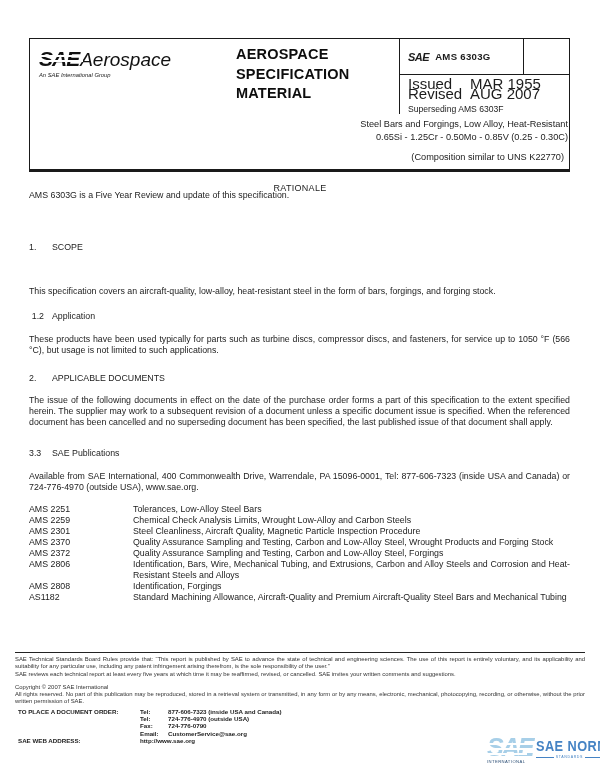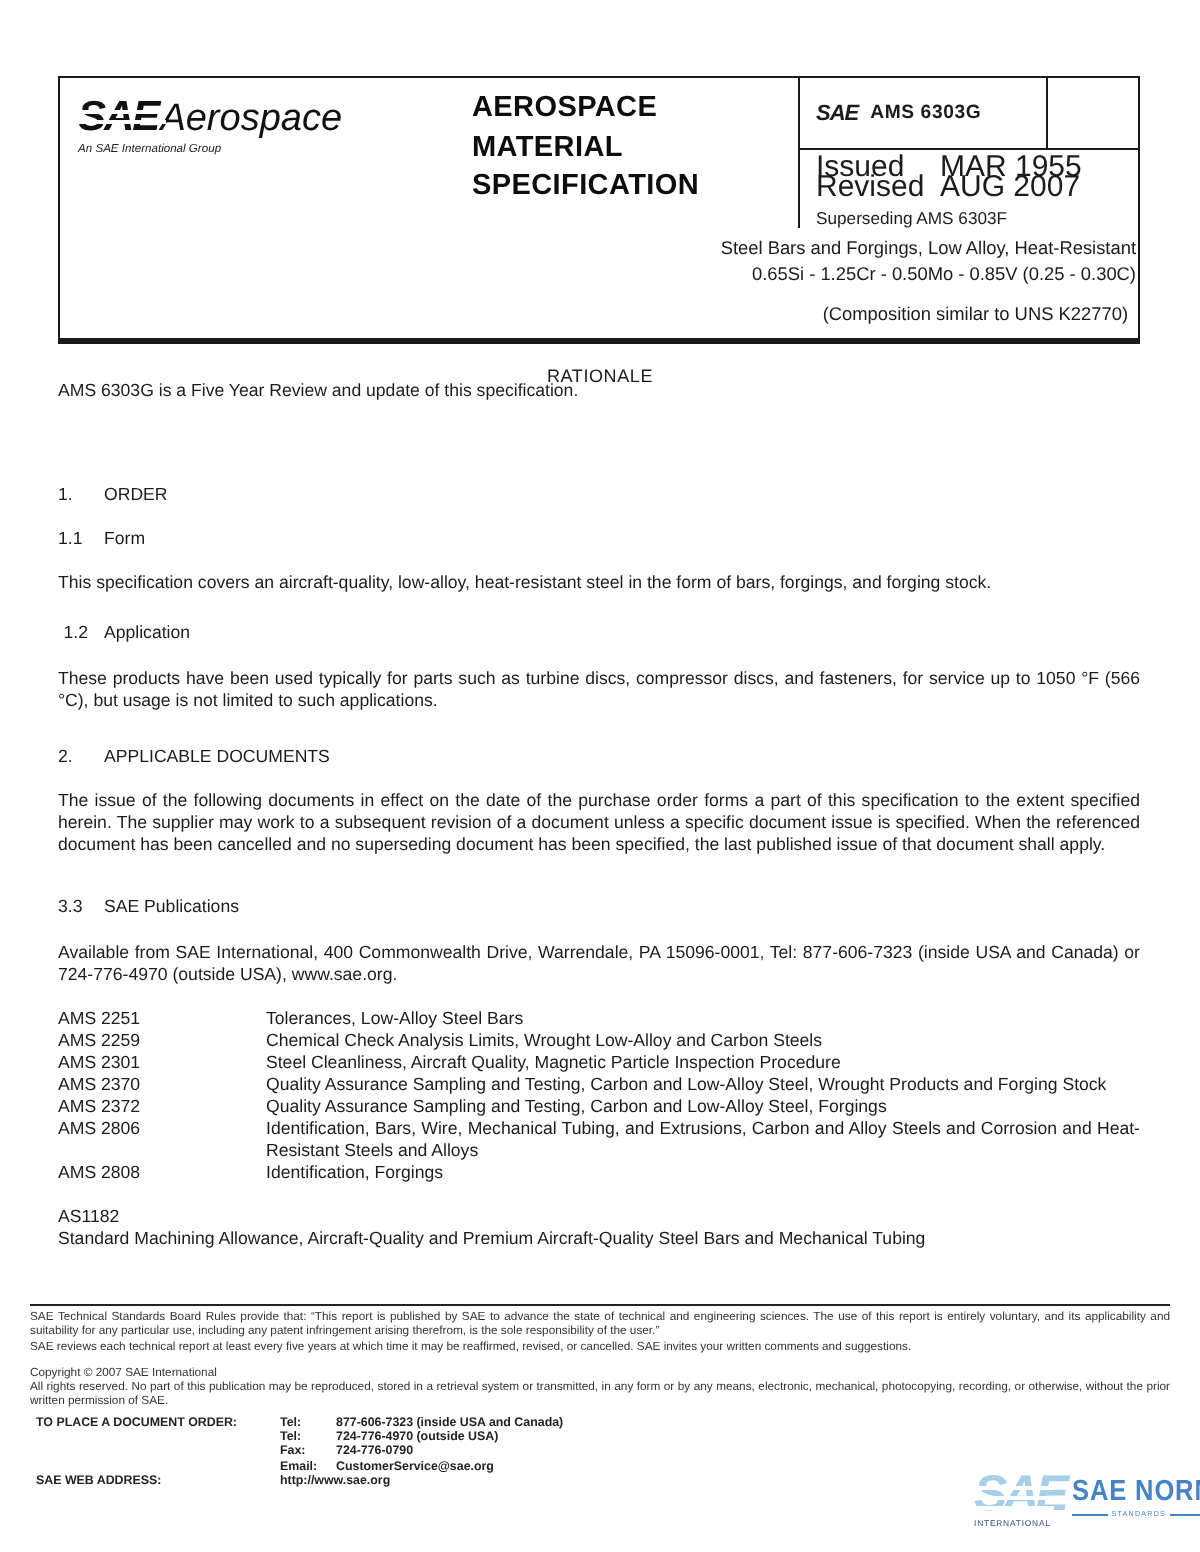--- a/index.html
+++ b/index.html
@@ -44,21 +44,21 @@
   .p-form{top:286px;}
   .h-app{top:311px;text-align:right;}
   .p-app{top:334px;}
   .h-appdocs{top:373px;}
   .p-appdocs{top:395px;}
   .h-pubs{top:448px;}
   .p-pubs{top:471px;}
 
   .refs{position:absolute;left:29px;top:504px;width:541px;font-size:8.8px;}
   .ref-row{display:flex;line-height:11px;}
-  .ref-row.gap{margin-top:11px;flex-direction:column;}
+  .ref-row.gap{}
   .ref-code{width:104px;flex-shrink:0;}
   .ref-desc{flex:1;text-align:justify;}
 
   
   .foot-line{position:absolute;left:15px;top:652px;width:570px;border-top:1.2px solid #222;}
   .legal{position:absolute;left:15px;width:570px;font-size:5.9px;line-height:6.7px;color:#333;text-align:justify;}
   .l1{top:656px;}
   .l2{top:671px;}
   .l3{top:684px;}
   .l4{top:691px;}
@@ -91,22 +91,22 @@
   <div class="hdr-box">
     <div class="hdr-left">
       <div class="sae-logo">
         <div class="logo-line">
           <span class="logo-sae">SAE</span><span class="logo-stripe s1"></span><span class="logo-stripe s2"></span><span class="logo-aero">Aerospace</span>
         </div>
         <div class="logo-tagline">An SAE International Group</div>
       </div>
       <div class="doc-type">
         <div>AEROSPACE</div>
+        <div>SPECIFICATION</div>
         <div>MATERIAL</div>
-        <div>SPECIFICATION</div>
       </div>
     </div>
 
     <div class="hdr-right">
       <div class="spec-row">
         <div class="spec-cell">
           <span class="spec-sae">SAE</span>
           <span class="spec-num">AMS 6303G</span>
         </div>
         <div class="spec-empty"></div>
@@ -127,27 +127,23 @@
       <div>0.65Si - 1.25Cr - 0.50Mo - 0.85V (0.25 - 0.30C)</div>
     </div>
     <div class="comp-note">(Composition similar to UNS K22770)</div>
   </div>
 
   <div class="rationale-h">RATIONALE</div>
   <div class="para rationale-b">AMS 6303G is a Five Year Review and update of this specification.</div>
 
   <div class="sect h-scope">
     <span class="sect-num">1.</span>
-    <span class="sect-title">ORDER</span>
-  </div>
-
-  <div class="sect h-form">
-    <span class="sect-num">1.1</span>
-    <span class="sect-title">Form</span>
-  </div>
+    <span class="sect-title">SCOPE</span>
+  </div>
+
   <div class="para p-form">This specification covers an aircraft-quality, low-alloy, heat-resistant steel in the form of bars, forgings, and forging stock.</div>
 
   <div class="sect h-app">
     <span class="sect-num">1.2</span>
     <span class="sect-title">Application</span>
   </div>
   <div class="para p-app">These products have been used typically for parts such as turbine discs, compressor discs, and fasteners, for service up to 1050 °F (566 °C), but usage is not limited to such applications.</div>
 
   <div class="sect h-appdocs">
     <span class="sect-num">2.</span>

